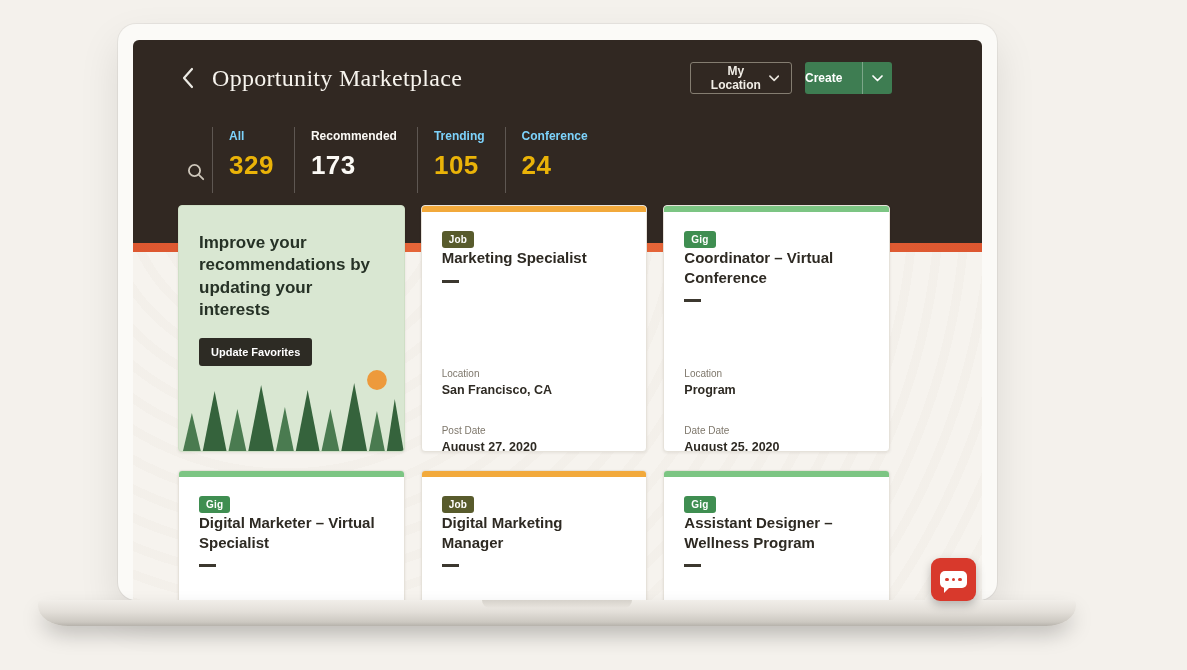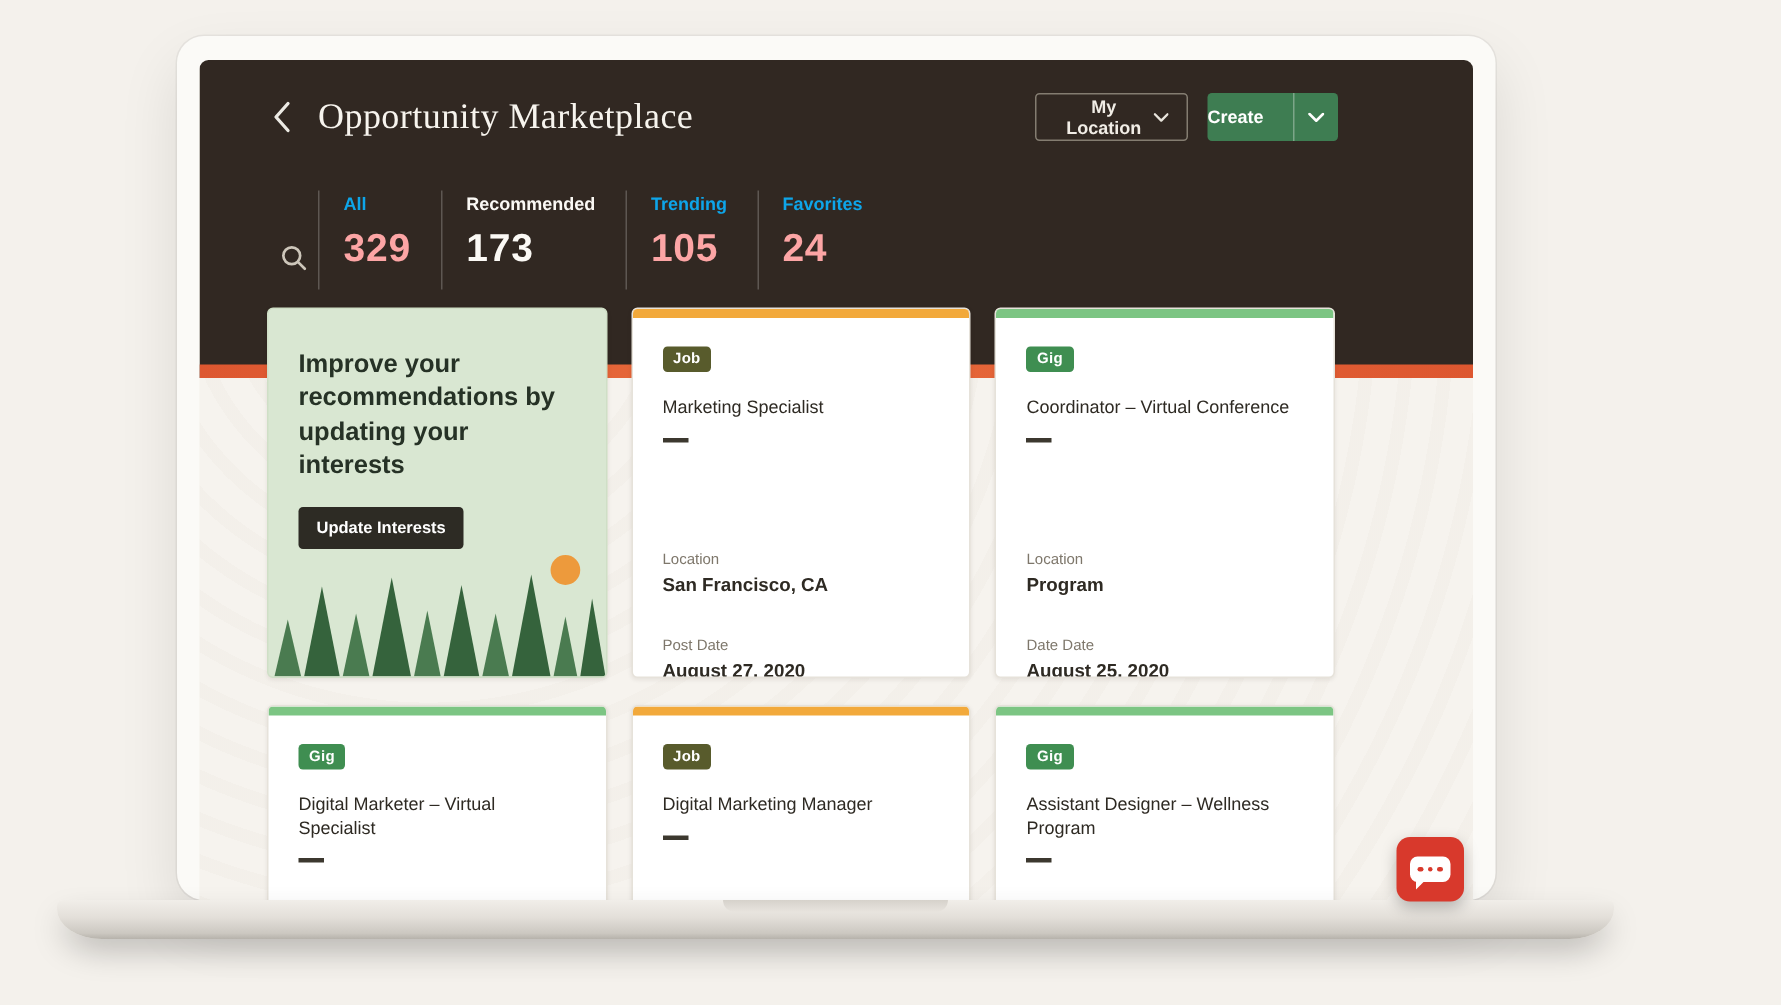--- a/index.html
+++ b/index.html
@@ -37,43 +37,43 @@
             padding:0 12px; justify-content:space-between; }
   .btn-green { width:87px; background:#3e7d52; border:none; color:#fff; }
   .btn-green .split { width:1px; height:32px; background:rgba(255,255,255,.32); margin-left:auto; }
   .btn-green .chev-box { padding:0 9px; display:flex; align-items:center; }
 
   
   .tabs-row { display:flex; align-items:stretch; margin-top:33px; padding-left:54px; height:66px; }
   .search-btn { align-self:flex-end; margin:0 7px 12px 0; background:none; border:none; display:flex; cursor:pointer; }
   .tab { border-left:1px solid rgba(255,255,255,.22); padding:2px 20px 0 16px;
             display:flex; flex-direction:column; cursor:pointer; }
-  .tab-label { font-size:12px; font-weight:700; color:#0ea5e9; margin-bottom:9px; white-space:nowrap; }
-  .tab-count { font-size:26px; font-weight:700; color:#fca5a5; letter-spacing:.5px; line-height:1; }
+  .tab-label { font-size:12px; font-weight:700; color:#7dd3fc; margin-bottom:9px; white-space:nowrap; }
+  .tab-count { font-size:26px; font-weight:700; color:#eab308; letter-spacing:.5px; line-height:1; }
   .tab.active .tab-label, .tab.active .tab-count { color:#fbf9f5; }
 
   
   .content { position:absolute; top:212px; left:0; right:0; bottom:0; background:#f6f3ee; }
   .content::before { content:""; position:absolute; inset:0;
             background:repeating-radial-gradient(circle at 18% -20%, rgba(130,105,70,.022) 0 9px, transparent 9px 26px); }
 
   .grid { position:absolute; z-index:2; left:45px; top:165px; width:712px;
             display:grid; grid-template-columns:repeat(3,1fr); column-gap:16px; row-gap:18px;
             grid-auto-rows:247px; }
   .card { background:#fff; border:1px solid #e6e2da; border-radius:4px;
             box-shadow:0 1px 3px rgba(40,30,10,.08); overflow:hidden; position:relative; cursor:pointer; }
   .accent { height:6px; width:100%; }
   .card.job .accent { background:#f2a93b; }
   .card.gig .accent { background:#7cc583; }
   .card-body { padding:17px 20px 0; }
   .badge { display:inline-block; font-size:10px; font-weight:700; color:#fff;
             padding:3px 7px; border-radius:3px; letter-spacing:.2px; }
   .card.job .badge { background:#585b2c; }
   .card.gig .badge { background:#3f8e51; }
-  .card-title { font-size:12px; line-height:1.3; font-weight:400; color:#2e2a23; margin-top:16px; }
+  .card-title { font-size:15px; line-height:1.3; font-weight:700; color:#2e2a23; }
   .dash { width:17px; height:3px; background:#3c382f; margin-top:12px; }
   .card-fields { position:absolute; left:20px; top:162px; }
   .field + .field { margin-top:28px; }
   .field-label { font-size:10px; color:#7e776b; }
   .field-value { font-size:12.5px; font-weight:700; color:#2e2a23; margin-top:4px; }
 
   
   .card.promo { background:#d9e7d2; border-color:#cfdfc6; cursor:default; }
   .promo-body { padding:26px 20px 0; }
   .promo-title { font-size:17px; line-height:1.32; font-weight:700; color:#263226; }
@@ -139,34 +139,34 @@
           </div>
           <div class="tab active">
             <span class="tab-label">Recommended</span>
             <span class="tab-count">173</span>
           </div>
           <div class="tab">
             <span class="tab-label">Trending</span>
             <span class="tab-count">105</span>
           </div>
           <div class="tab">
-            <span class="tab-label">Favorites</span>
+            <span class="tab-label">Conference</span>
             <span class="tab-count">24</span>
           </div>
         </nav>
       </header>
 
       <div class="content"></div>
 
       <div class="grid">
 
         <article class="card promo">
           <div class="promo-body">
             <h2 class="promo-title">Improve your recommendations by updating your interests</h2>
-            <button class="update-btn">Update Interests</button>
+            <button class="update-btn">Update Favorites</button>
           </div>
           <svg class="promo-art" viewBox="0 0 227 88" preserveAspectRatio="none">
             <circle cx="200" cy="17" r="10" fill="#ED9A3C"></circle>
             <polygon points="4,88 22,88 13,50" fill="#4a7b50"></polygon>
             <polygon points="24,88 48,88 36,28" fill="#35633c"></polygon>
             <polygon points="50,88 68,88 59,46" fill="#4a7b50"></polygon>
             <polygon points="70,88 96,88 83,22" fill="#35633c"></polygon>
             <polygon points="98,88 116,88 107,44" fill="#4a7b50"></polygon>
             <polygon points="118,88 142,88 130,27" fill="#35633c"></polygon>
             <polygon points="144,88 162,88 153,46" fill="#4a7b50"></polygon>

